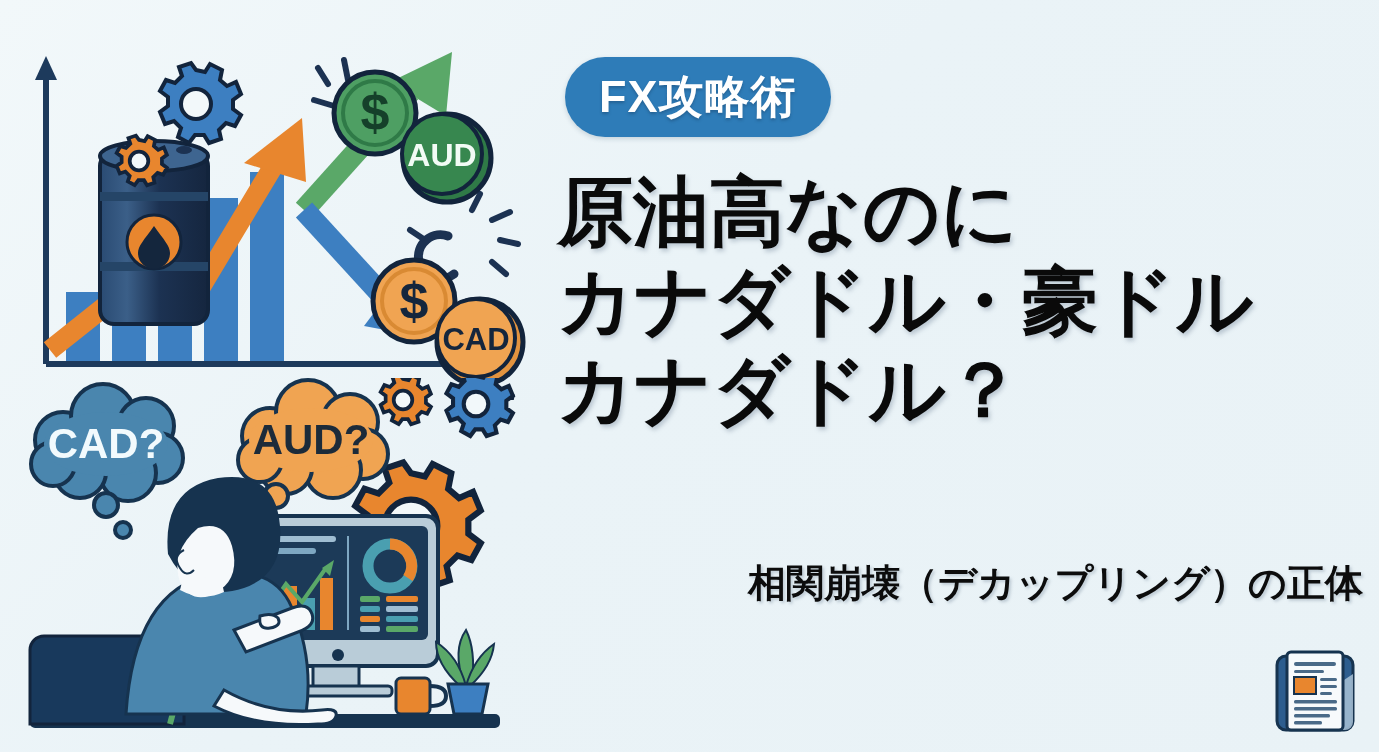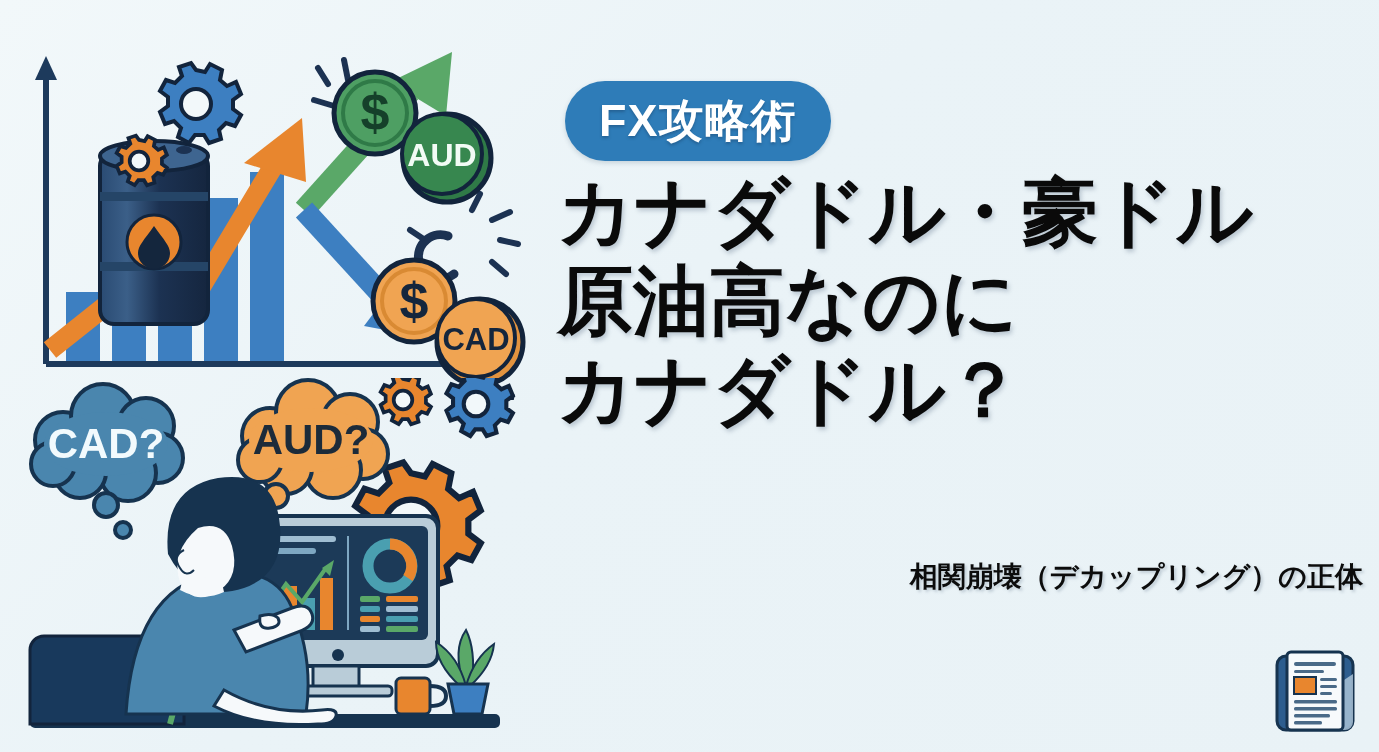--- a/index.html
+++ b/index.html
@@ -42,21 +42,20 @@
 
   #badge {
     position: absolute;
     left: 20px; top: 57px;
     height: 80px;
     padding: 0 34px;
     display: flex; align-items: center; justify-content: center;
     background: #2e7cb8;
     border-radius: 42px;
     box-shadow: 0 2px 5px rgba(30,60,90,0.18);
-    margin-top: 24px;
   }
   #badge-label {
     color: #ffffff;
     font-size: 45px;
     font-weight: bold;
     letter-spacing: 1px;
     text-shadow: 0 2px 3px rgba(20,50,80,0.35);
     white-space: nowrap;
   }
 
@@ -77,21 +76,21 @@
 
   #subtitle {
     position: absolute;
     left: 0px; top: 558px;
     width: 834px;
     text-align: right;
     padding-right: 16px;
   }
   #subtitle-text {
     color: #0c0c0c;
-    font-size: 28px;
+    font-size: 38px;
     font-weight: bold;
     letter-spacing: 0px;
     white-space: nowrap;
     text-shadow: 2px 2px 3px rgba(110,130,150,0.35);
   }
 
   #article-icon {
     position: absolute;
     right: 12px; bottom: 8px;
     width: 104px; height: 100px;
@@ -341,22 +340,22 @@
     </svg>
   </div>
 
   <div id="text-col">
 
     <div id="badge">
       <span id="badge-label">FX攻略術</span>
     </div>
 
     <div id="headline">
+      <div class="hl-line">原油高なのに</div>
       <div class="hl-line">カナダドル・豪ドル</div>
-      <div class="hl-line">原油高なのに</div>
       <div class="hl-line">カナダドル？</div>
     </div>
 
     <div id="subtitle">
       <span id="subtitle-text">相関崩壊（デカップリング）の正体</span>
     </div>
 
     <svg id="article-icon" viewBox="0 0 104 100">
       <rect x="14" y="12" width="76" height="74" rx="9" fill="#2d5d8e" stroke="#16334f" stroke-width="3"></rect>
       <path d="M60 50 L90 30 L90 78 a8 8 0 0 1 -8 8 L58 86 Z" fill="#a9c2d6" opacity="0.85"></path>

